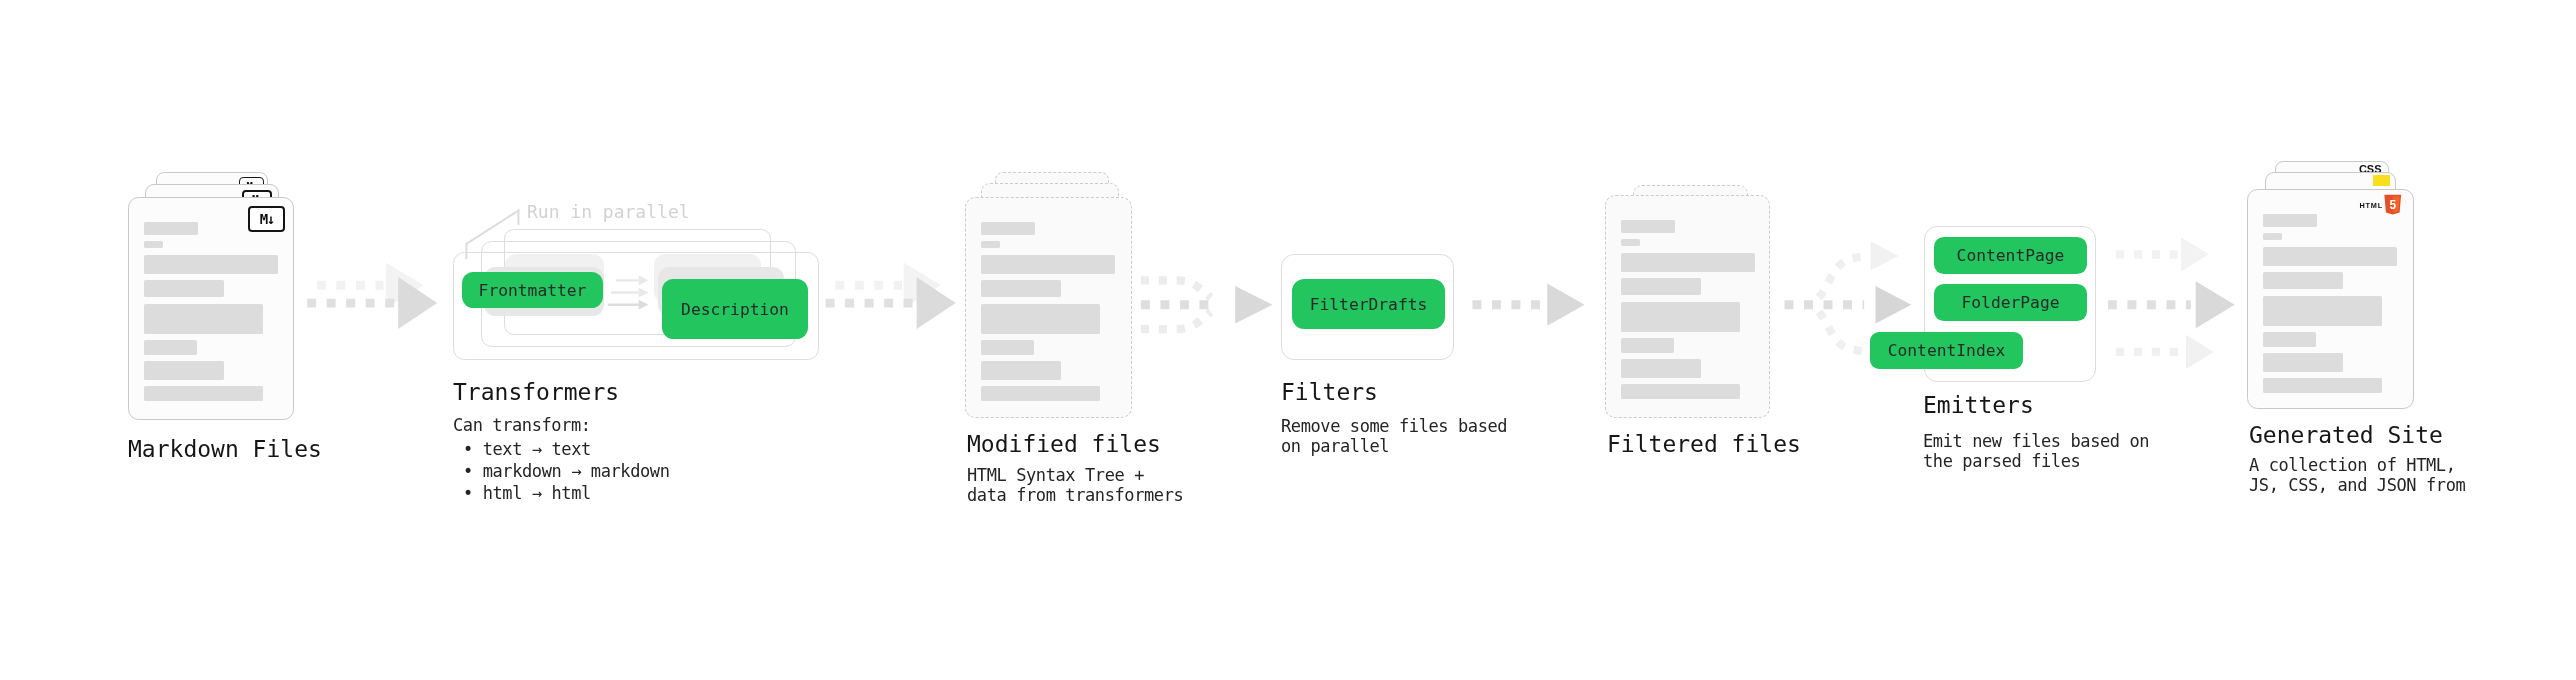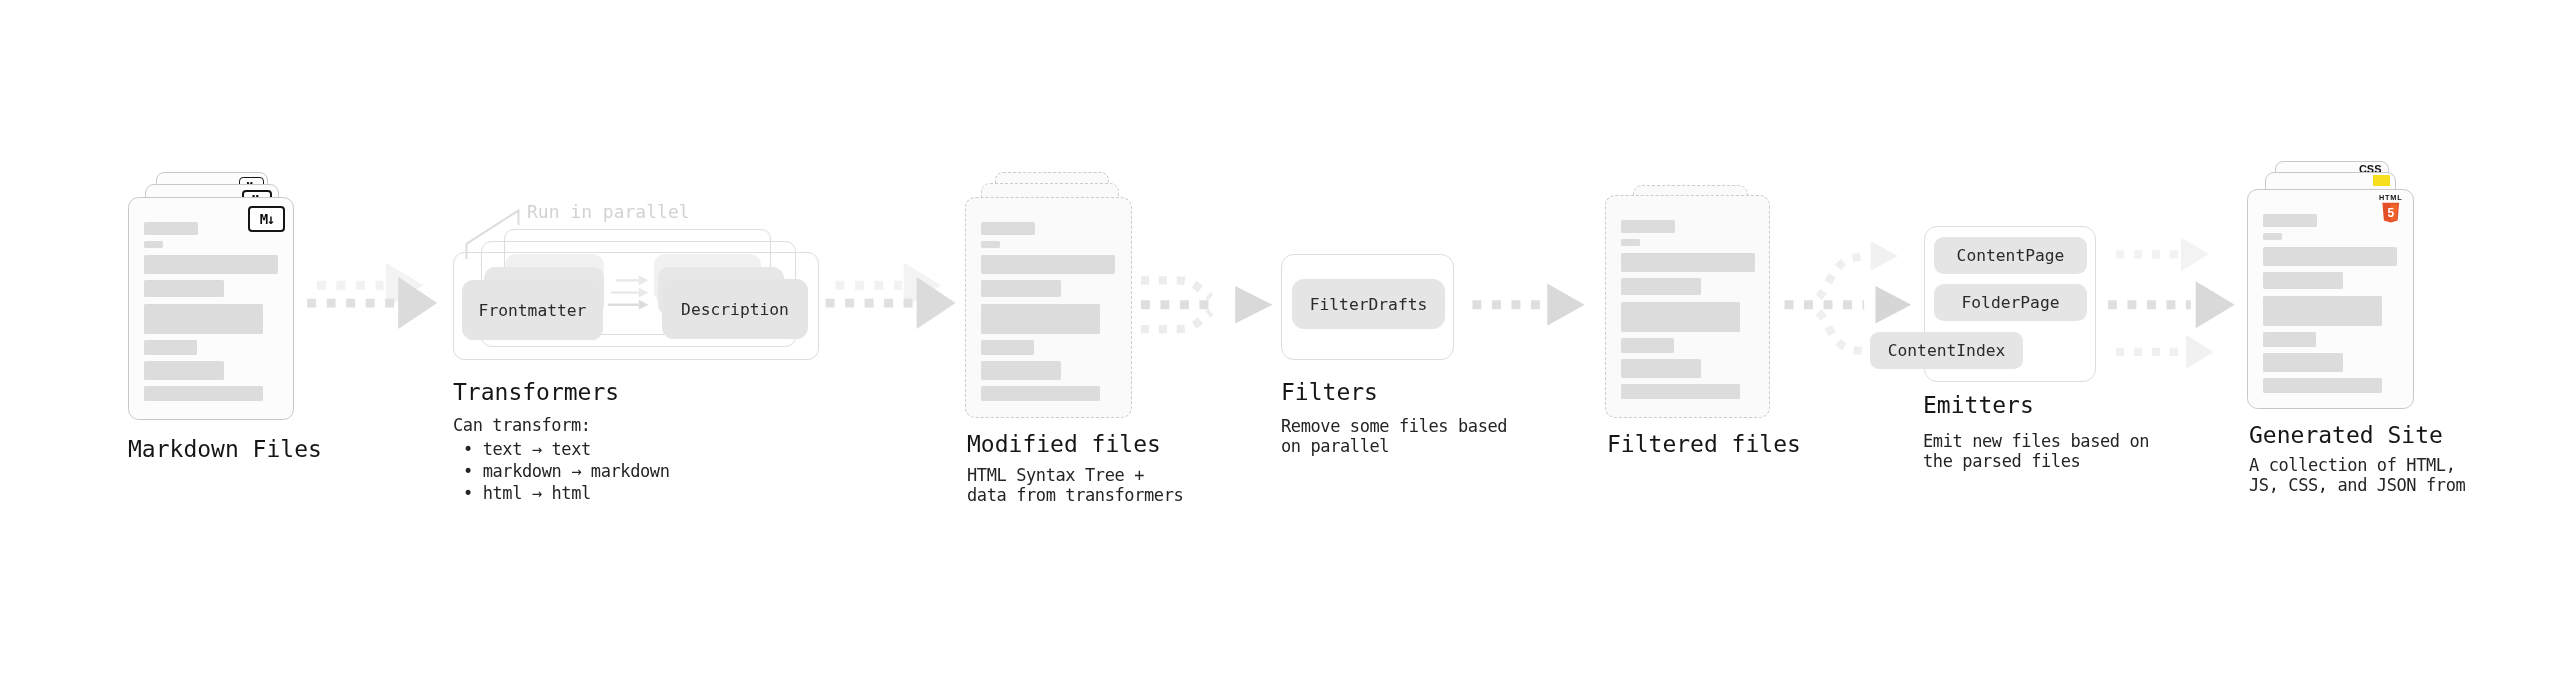--- a/index.html
+++ b/index.html
@@ -17,35 +17,35 @@
   .b4{top:82px;width:80px;height:17px}
   .b5{top:106px;width:119px;height:30px}
   .b6{top:142px;width:53px;height:14.6px}
   .b7{top:163px;width:80px;height:18.7px}
   .b8{top:188px;width:119px;height:14.6px}
   
   .md-badge{position:absolute;background:#fff;border:2.4px solid #141414;border-radius:4.1px;color:#0f0f0f;
             font-weight:700;display:flex;align-items:center;justify-content:center;letter-spacing:-1.6px;line-height:1;}
   
   .obox{position:absolute;box-sizing:border-box;border:1.6px solid #dddddd;border-radius:11.4px;background:transparent;}
-  .pill{position:absolute;box-sizing:border-box;background:#e5e5e5;border-radius:11.4px;display:flex;align-items:center;
+  .pill{position:absolute;box-sizing:border-box;background:#22c55e;border-radius:11.4px;display:flex;align-items:center;
         justify-content:center;font-size:16.3px;color:#2a2a2a;white-space:nowrap;}
   .pill.g1{background:#f1f1f1}
   .pill.g2{background:#e7e7e7}
   
   .h{position:absolute;font-size:23px;color:#161616;white-space:nowrap;line-height:1.2;}
   .d{position:absolute;font-size:17px;color:#242424;white-space:nowrap;letter-spacing:-0.4px;line-height:1.2;}
   .bullet::before{content:"• ";}
   .ann{position:absolute;font-size:18px;color:#d2d2d2;white-space:nowrap;line-height:1.2;}
   
   .css-badge{position:absolute;display:flex;flex-direction:column;align-items:center;}
   .css-badge span{font-family:"Liberation Sans",sans-serif;font-size:11px;font-weight:bold;color:#111;line-height:1;}
   .css-bar{width:14.6px;height:3.3px;margin-top:0.8px;background:var(--css_blue,#2965f1);}
   .js-badge{position:absolute;width:17px;height:10.6px;background:var(--js_yellow,#f7df1e);}
-  .html5-logo{position:absolute;display:flex;flex-direction:column;align-items:center;margin-left:12px;}
+  .html5-logo{position:absolute;display:flex;align-items:center;margin-left:12px;}
   .html5-word{font-family:"Liberation Sans",sans-serif;font-size:7.3px;font-weight:bold;letter-spacing:0.8px;color:#111;
               line-height:1;margin-bottom:0.8px;}
 </style>
 </head>
 <body>
 
 <div class="canvas">
 
   <svg class="overlay" width="2576" height="681" viewBox="0 0 3170 838">
 
@@ -128,21 +128,21 @@
   </div>
   <div class="h" style="left:128px;top:436px">Markdown Files</div>
 
   <div class="ann" style="left:527px;top:201px">Run in parallel</div>
   <div class="obox" style="left:504px;top:229px;width:267px;height:106px;border-radius:9.8px"></div>
   <div class="obox" style="left:481px;top:241px;width:315px;height:106px;border-radius:10.6px"></div>
   <div class="obox" style="left:453px;top:252px;width:366px;height:108px"></div>
 
   <div class="pill g1" style="left:505px;top:254px;width:99px;height:49px"></div>
   <div class="pill g2" style="left:484px;top:267px;width:120px;height:49px"></div>
-  <div class="pill" style="left:462px;top:280px;width:141px;height:60px">Frontmatter</div>
+  <div class="pill" style="left:462px;top:272px;width:141px;height:36px">Frontmatter</div>
 
   <div class="pill g1" style="left:654px;top:254px;width:107px;height:49px"></div>
   <div class="pill g2" style="left:658px;top:267px;width:126px;height:49px"></div>
   <div class="pill" style="left:662px;top:279px;width:146px;height:60px">Description</div>
 
   <div class="h" style="left:453px;top:379px">Transformers</div>
   <div class="d" style="left:453px;top:415px">Can transform:</div>
   <div class="d bullet" style="left:463px;top:439px">text → text</div>
   <div class="d bullet" style="left:463px;top:461px">markdown → markdown</div>
   <div class="d bullet" style="left:463px;top:483px">html → html</div>

